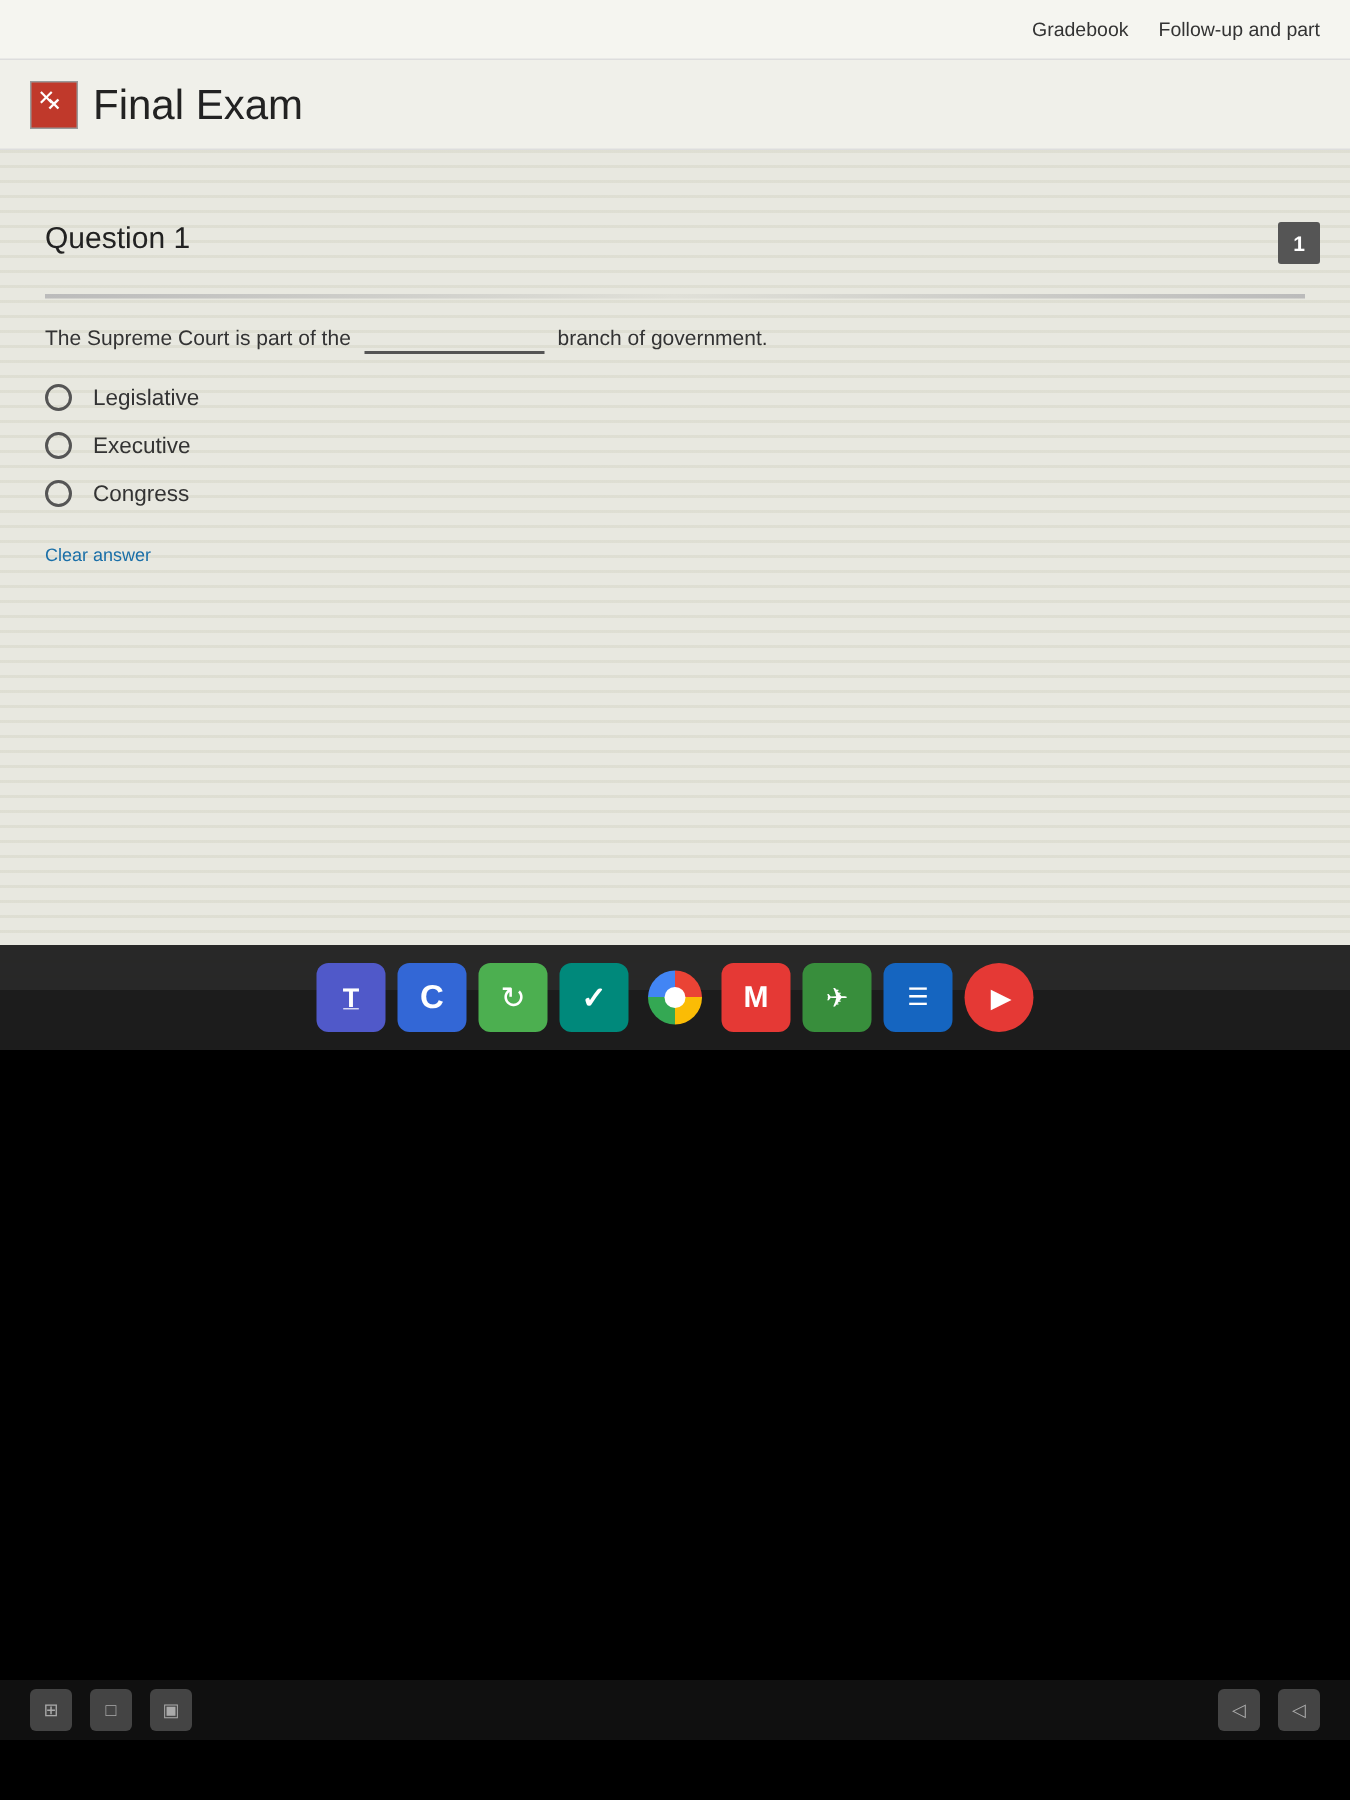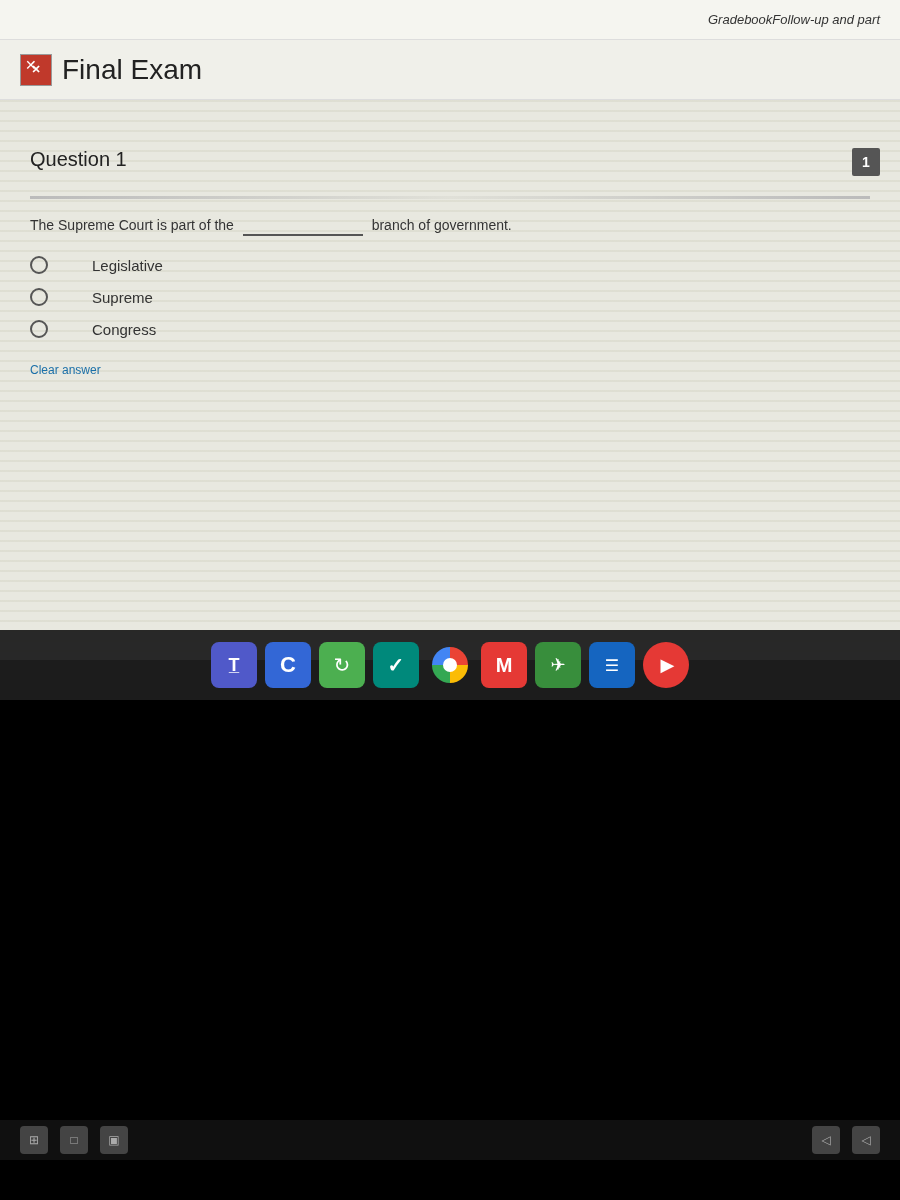--- a/index.html
+++ b/index.html
@@ -46,22 +46,22 @@
       align-items: center;
       justify-content: flex-end;
       padding: 0 20px;
       border-bottom: 1px solid #ddd;
       position: relative;
       z-index: 10;
     }
 
     .top-nav-links {
       display: flex;
-      align-items: center;
-      font-style: italic;
+      gap: 20px;
+      align-items: center;
     }
 
     .top-nav-link {
       font-size: 13px;
       color: #333;
     }
 
     
     .header-bar {
       width: 100%;
@@ -174,21 +174,20 @@
       border-radius: 50%;
       border: 2px solid #555;
       margin-right: 14px;
       flex-shrink: 0;
       background: transparent;
     }
 
     .option-label {
       font-size: 15px;
       color: #333;
-      margin-left: 30px;
     }
 
     .clear-answer-link {
       font-size: 12px;
       color: #1a6fa8;
       cursor: pointer;
       text-decoration: none;
       display: inline-block;
       margin-top: 5px;
     }
@@ -351,21 +350,21 @@
     
 
     
     <ul class="options-list">
       <li class="option-item">
         <div class="radio-circle"></div>
         <span class="option-label">Legislative</span>
       </li>
       <li class="option-item">
         <div class="radio-circle"></div>
-        <span class="option-label">Supreme</span>
+        <span class="option-label">Executive</span>
       </li>
       <li class="option-item">
         <div class="radio-circle"></div>
         <span class="option-label">Congress</span>
       </li>
     </ul>
 
     
     <a class="clear-answer-link">Clear answer</a>
 

